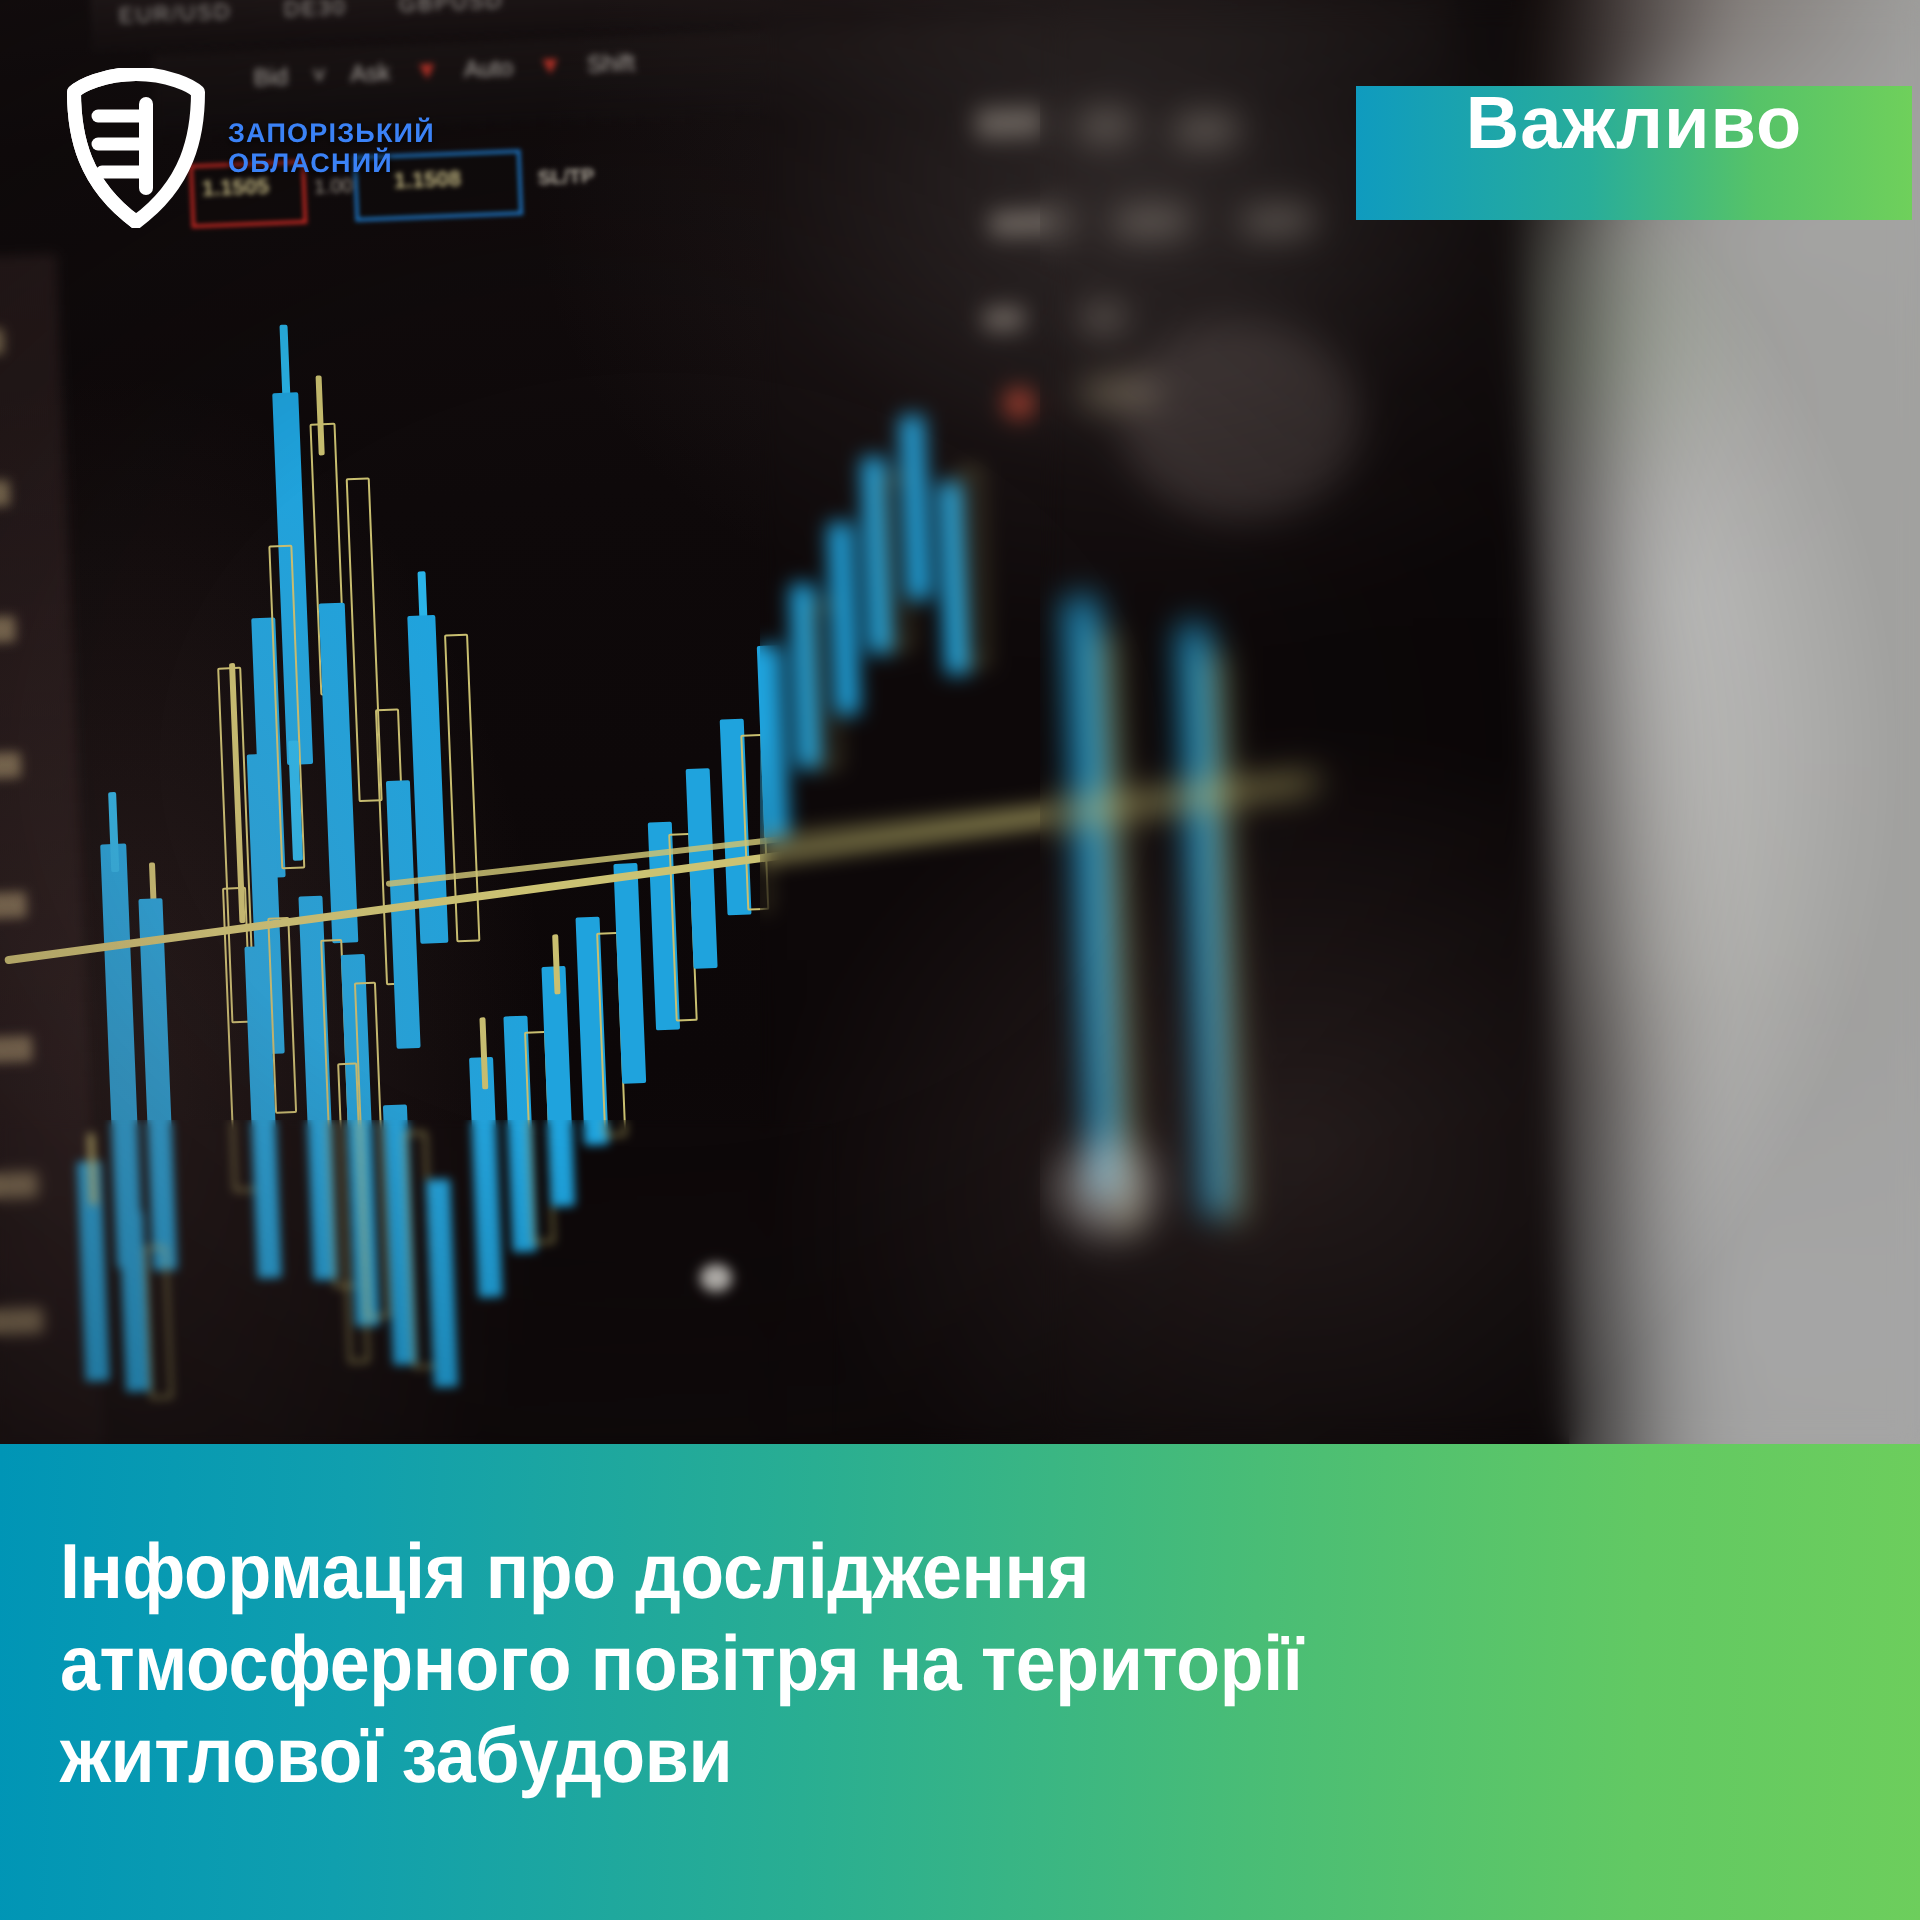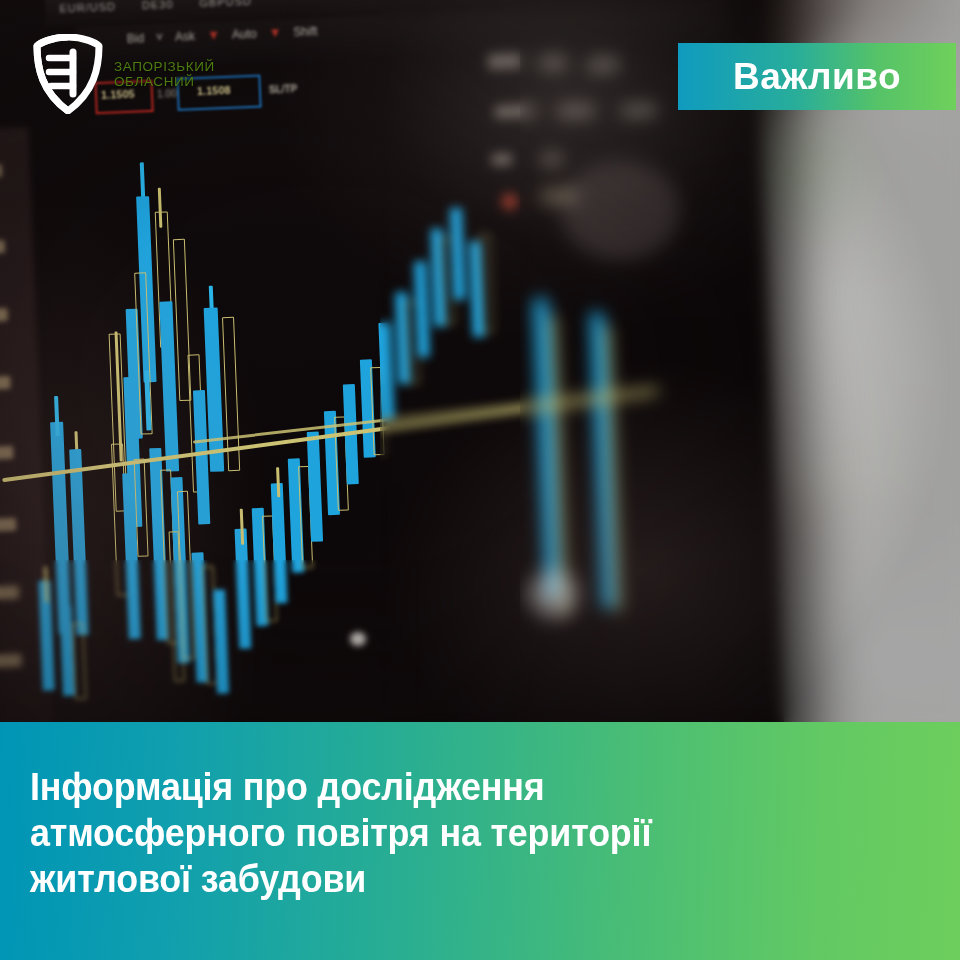--- a/index.html
+++ b/index.html
@@ -254,22 +254,22 @@
     left: 32px;
     top: 34px;
     display: flex;
     align-items: center;
     gap: 10px;
     z-index: 30;
   }
   .logo-mark { width: 72px; height: 80px; display: block; }
   .logo-text { line-height: 1; }
   .logo-line {
-    color: #4d7c0f;
-    font-weight: normal;
+    color: #3b82f6;
+    font-weight: bold;
     font-size: 13.5px;
     letter-spacing: 0.6px;
     line-height: 15px;
     text-shadow: 0 1px 3px rgba(0,0,0,0.7);
   }
   .logo-abbr {
     color: #ffffff;
     font-weight: bold;
     font-size: 33px;
     letter-spacing: 1px;
@@ -280,21 +280,21 @@
 
   
   .badge {
     position: absolute;
     left: 678px;
     top: 43px;
     width: 278px;
     height: 67px;
     background: linear-gradient(90deg, #0f9bbf 0%, #28ad9a 42%, #56c368 72%, #6fd05b 100%);
     display: flex;
-    align-items: center;
+    align-items: flex-start;
     justify-content: center;
     z-index: 30;
   }
   .badge-label {
     color: #ffffff;
     font-weight: bold;
     font-size: 37px;
     letter-spacing: 0.5px;
     line-height: 1;
   }

